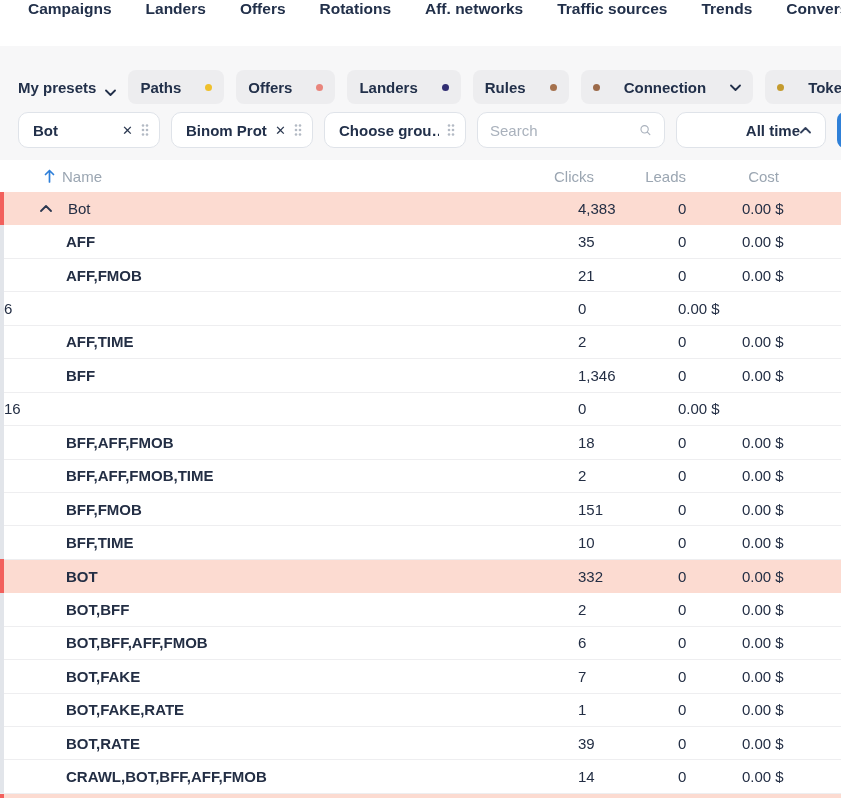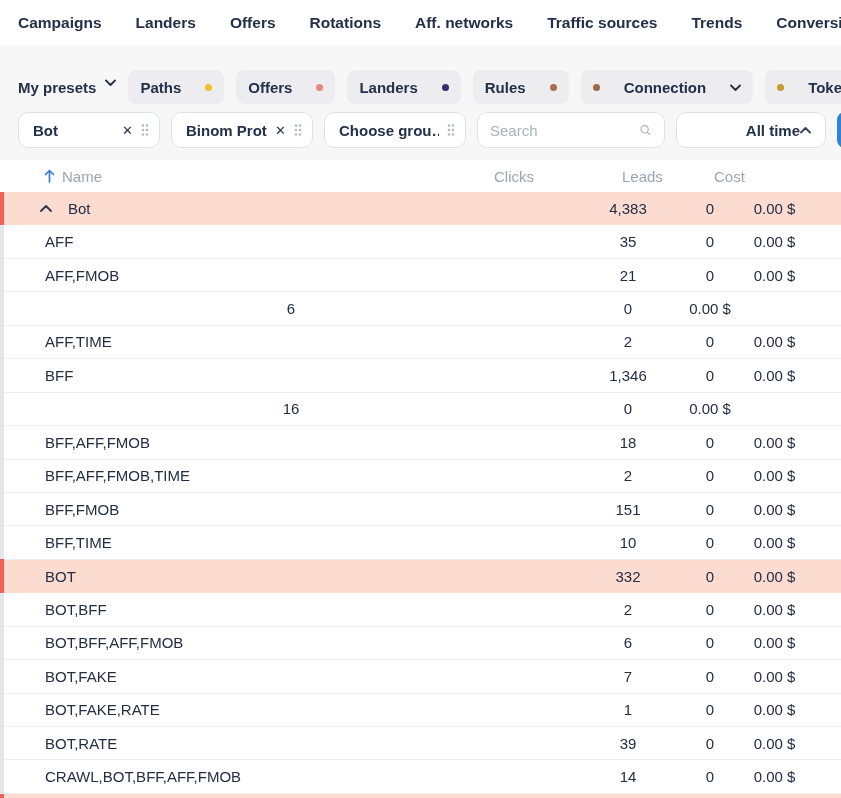--- a/index.html
+++ b/index.html
@@ -5,27 +5,27 @@
   :root{
     --nav_text:#22304a; --page_bg:#ffffff; --panel_gray:#f7f7f8; --chip_bg:#ededef;
     --border:#dfe3e9; --placeholder:#a9b1bc; --header_text:#9ba6b2; --text:#232e44;
     --highlight_bg:#fcdbd1; --highlight_stripe:#f2605c; --row_stripe:#e2e5ea;
     --separator:#eeeef0; --accent_blue:#2f80d8;
   }
   *{margin:0;padding:0;box-sizing:border-box;}
   html,body{width:841px;height:798px;overflow:hidden;background:var(--page_bg);
     font-family:"Liberation Sans", sans-serif; color:var(--text);}
   
-  .topnav{height:46px;display:flex;align-items:center;gap:34px;padding:0 18px;
+  .topnav{height:46px;display:flex;align-items:flex-start;gap:34px;padding:0 28px;
     background:#fff;white-space:nowrap;overflow:hidden;}
   .topnav .nav-item{font-size:15.5px;font-weight:600;color:var(--nav_text);cursor:pointer;flex:0 0 auto;}
   
   .filter-panel{background:var(--panel_gray);padding:24px 0 12px 0;}
   .chips-row{display:flex;align-items:center;gap:12px;padding-left:18px;white-space:nowrap;overflow:hidden;}
-  .presets{display:inline-flex;align-items:flex-start;gap:9px;font-size:15px;font-weight:600;
+  .presets{display:inline-flex;align-items:flex-end;gap:9px;font-size:15px;font-weight:600;
     color:var(--nav_text);flex:0 0 auto;cursor:pointer;}
   .chip{display:inline-flex;align-items:center;gap:24px;background:var(--chip_bg);
     border-radius:8px;padding:0 12px;height:34px;font-size:15px;font-weight:600;
     color:var(--nav_text);flex:0 0 auto;cursor:pointer;}
   .dot{width:7px;height:7px;border-radius:50%;flex:0 0 auto;}
   .chev{flex:0 0 auto;color:var(--nav_text);}
   
   .tags-row{display:flex;align-items:center;gap:11px;padding-left:18px;margin-top:8px;
     white-space:nowrap;overflow:hidden;position:relative;}
   .box{background:#fff;border:1px solid var(--border);border-radius:10px;height:36px;
@@ -40,32 +40,32 @@
     font-family:"Liberation Sans",sans-serif;color:var(--text);background:transparent;}
   .search-box input::placeholder{color:var(--placeholder);}
   .time-box{width:150px;padding:0 14px;justify-content:flex-end;cursor:pointer;}
   .time-label{font-size:15px;font-weight:600;color:var(--nav_text);}
   .partial-btn{width:22px;height:36px;background:var(--accent_blue);border-radius:8px 0 0 8px;flex:0 0 auto;}
   
   .table{background:#fff;}
   .thead{height:32px;display:grid;grid-template-columns:4px 1fr 100px 64px 65px 34px;
     align-items:center;font-size:15px;color:var(--header_text);gap:28px;}
   .thead .name-h{display:flex;align-items:center;gap:7px;padding-left:12px;cursor:pointer;}
-  .thead .num-h{}
+  .thead .num-h{text-align:right;}
   .row{height:33.44px;display:grid;grid-template-columns:4px 1fr 100px 64px 65px 34px;
     align-items:center;border-bottom:1px solid var(--separator);font-size:15px;cursor:pointer;}
   .row .stripe{width:4px;height:calc(100% + 1px);background:var(--row_stripe);}
   .row.group,.row.highlight{background:var(--highlight_bg);border-bottom-color:transparent;}
   .row.group .stripe,.row.highlight .stripe{background:var(--highlight_stripe);}
   .cell.name{display:flex;align-items:center;gap:16px;overflow:hidden;}
   .row.group .cell.name{padding-left:36px;}
-  .row.child .cell.name,.row.highlight .cell.name{padding-left:41px;}
+  .row.child .cell.name,.row.highlight .cell.name{padding-left:62px;font-weight:bold;}
   .row-name{color:var(--text);}
   .row-chev{color:#2b3850;flex:0 0 auto;}
-  .cell.num{text-align:center;color:var(--text);}
+  .cell.num{text-align:left;color:var(--text);}
   .partial-row{height:5px;display:grid;grid-template-columns:4px 1fr;background:var(--highlight_bg);}
   .partial-row .stripe{width:4px;height:100%;background:var(--highlight_stripe);}
 </style>
 </head>
 <body>
 
 <nav class="topnav" id="topnav">
     <span class="nav-item">Campaigns</span>
     <span class="nav-item">Landers</span>
     <span class="nav-item">Offers</span>

